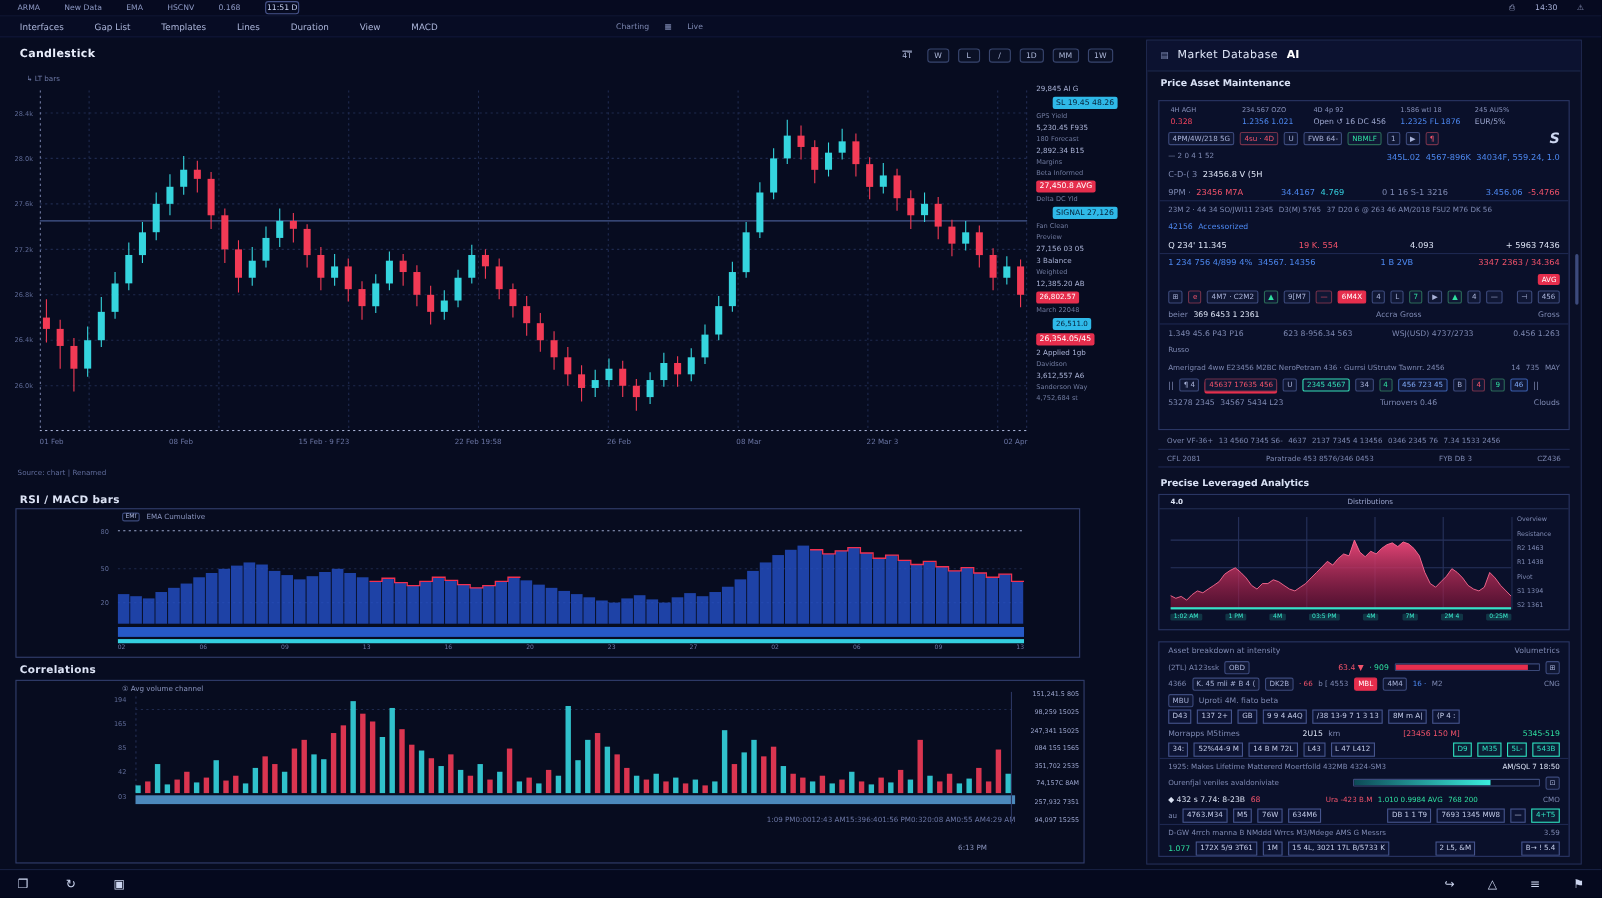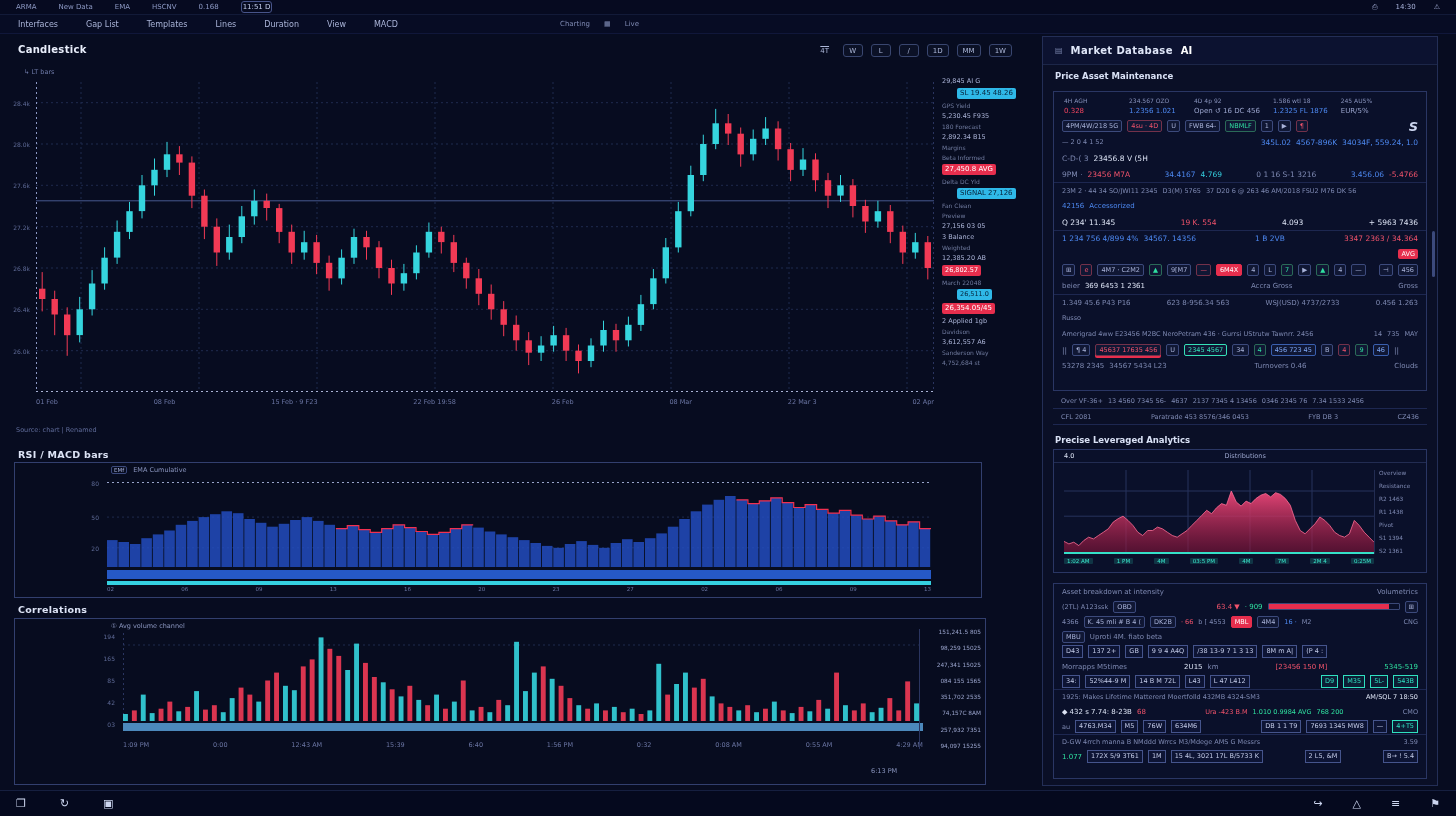--- a/index.html
+++ b/index.html
@@ -58,29 +58,29 @@
 .badge{border:1px solid #3c4a7c;border-radius:2px;padding:0 2px;font-size:5.5px;color:#aab4dc}
 #rsi-svg-wrap{position:absolute;left:92px;top:8px}
 #rsi-ylabels{position:absolute;left:60px;top:8px;width:26px;height:96px}
 #rsi-xlabels{position:absolute;left:92px;top:123px;width:824px;display:flex;justify-content:space-between}
 #rsi-xlabels .xl{font-size:5.5px}
 #vol-title{top:604px}
 #vol-box{left:14px;top:618px;width:972px;height:167px}
 #vol-legend{position:absolute;left:96px;top:3px;font-size:6.5px;color:#8a95be}
 #vol-svg-wrap{position:absolute;left:108px;top:14px}
 #vol-ylabels{position:absolute;left:76px;top:12px;width:26px;height:100px}
-#vol-xlabels{position:absolute;left:108px;top:122px;width:800px;display:flex;justify-content:space-between}
+#vol-xlabels{position:absolute;left:108px;top:122px;width:800px;display:flex;justify-content:flex-end}
 #vol-side{position:absolute;right:4px;top:10px;width:62px;height:120px;border-left:1px solid #2a3560;padding-left:5px;display:flex;flex-direction:column;justify-content:space-between;text-align:right}
 .side-val{font-size:5.8px;color:#9aa4cc;white-space:nowrap}
 .vol-time{position:absolute;left:856px;top:148px;font-size:6.5px;color:#8a95be}
 
 
 .rp{position:absolute;left:1042px;top:36px;width:396px;height:750px;background:#0a0f26;border:1px solid #232e56}
 .rp-header{height:28px;display:flex;align-items:center;gap:8px;padding:0 12px;border-bottom:1px solid #1c2648;background:#0c1230}
-.rp-header .ttl{font-size:10px;font-weight:bold;color:#dfe6f8;letter-spacing:.4px}
+.rp-header .ttl{font-size:10px;font-weight:normal;color:#dfe6f8;letter-spacing:.4px}
 .rp-header .acc{font-size:10px;font-weight:bold;color:#ffffff}
 .rp-header .hicon{font-size:8px;color:#7e89b2}
 .rp-sec-title{position:absolute;left:12px;font-size:8.5px;font-weight:bold;color:#d9e1f5}
 #sec1-title{top:34px}
 #sec2-title{top:398px}
 .card{position:absolute;left:10px;right:10px;border:1px solid #2a3664;background:#0a102a}
 #card1{top:54px;height:300px;overflow:hidden}
 #rp-stats{display:flex;padding:5px 10px 3px;gap:13px}
 .stat-col{min-width:52px}
 .stat-label{font-size:6px;color:#8791ba;white-space:nowrap}
@@ -107,21 +107,21 @@
 .cell.seg{border:1px solid #45548c;background:#0d1434;padding:0 3px;font-size:6.5px;line-height:11px;color:#c3cbe8}
 .seg.teal{border-color:#2fe0c0;color:#2fe0c0;background:rgba(47,224,192,.07)}
 .bigS{font-size:13px;font-weight:700;font-style:italic;color:#cdd6f0;line-height:13px}
 .pbar{display:inline-block;position:relative;height:7px;width:132px;border:1px solid #3a4878;background:#0a102a;border-radius:1px;overflow:hidden;flex:none}
 .pbar .fill{position:absolute;left:0;top:0;bottom:0;display:block}
 .pbar.red .fill{background:#e62e4d}
 .pbar.teal{width:170px}
 .pbar.teal .fill{background:linear-gradient(90deg,#0d4a56,#3beede)}
 
 #area-head{display:flex;justify-content:space-between;padding:2px 10px;border-bottom:1px solid #222c52;font-size:6.5px;color:#9aa4cc}
-#area-head .lft{color:#dce3f4;font-weight:normal}
+#area-head .lft{color:#dce3f4;font-weight:bold}
 #area-svg-wrap{position:absolute;left:10px;top:20px}
 #area-side{position:absolute;right:4px;top:20px;height:84px;width:48px;border-left:1px solid #222c52;display:flex;flex-direction:column;justify-content:space-between;padding-left:4px}
 .as{font-size:5.8px;color:#7e89b2;white-space:nowrap}
 #area-xlabels{position:absolute;left:10px;top:108px;width:310px;display:flex;justify-content:space-between}
 .tx{background:rgba(47,224,192,.18);color:#3ae8cc;padding:0 3px;font-size:5.5px;border-radius:1px;white-space:nowrap}
 .scrollthumb{position:absolute;right:2px;top:194px;width:3px;height:46px;background:#3c4a7c;border-radius:2px}
 
 
 .bottombar{position:absolute;left:0;right:0;bottom:0;height:26px;background:#05091e;border-top:1px solid #161f40;display:flex;align-items:center;padding:0 16px}
 #bb-left{display:flex;gap:34px}
@@ -934,20 +934,28 @@
             <span class="cell seg teal">M35</span>
             <span class="cell seg teal">5L-</span>
             <span class="cell seg teal">543B</span>
           </div>
           <div class="rp-row bt">
             <span class="cell dim xs">1925: Makes Lifetime Mattererd Moertfolld 432MB 4324-SM3</span>
             <span class="grow"></span>
             <span class="cell white xs">AM/SQL 7 18:50</span>
           </div>
           <div class="rp-row ">
+            <span class="cell dim xs">Ourenfjal veniles avaldoniviate</span>
+            <span class="grow"></span>
+            <span class="pbar teal">
+              <span class="fill" style="width: 74%;"></span>
+            </span>
+            <span class="cell chip">⊡</span>
+          </div>
+          <div class="rp-row ">
             <span class="cell white sm">◆ 432 s 7.74: 8-23B</span>
             <span class="cell red sm">68</span>
             <span class="grow"></span>
             <span class="cell red xs">Ura -423 B.M</span>
             <span class="cell green xs">1.010 0.9984 AVG</span>
             <span class="cell green xs">768 200</span>
             <span class="grow"></span>
             <span class="cell dim xs">CMO</span>
           </div>
           <div class="rp-row ">

